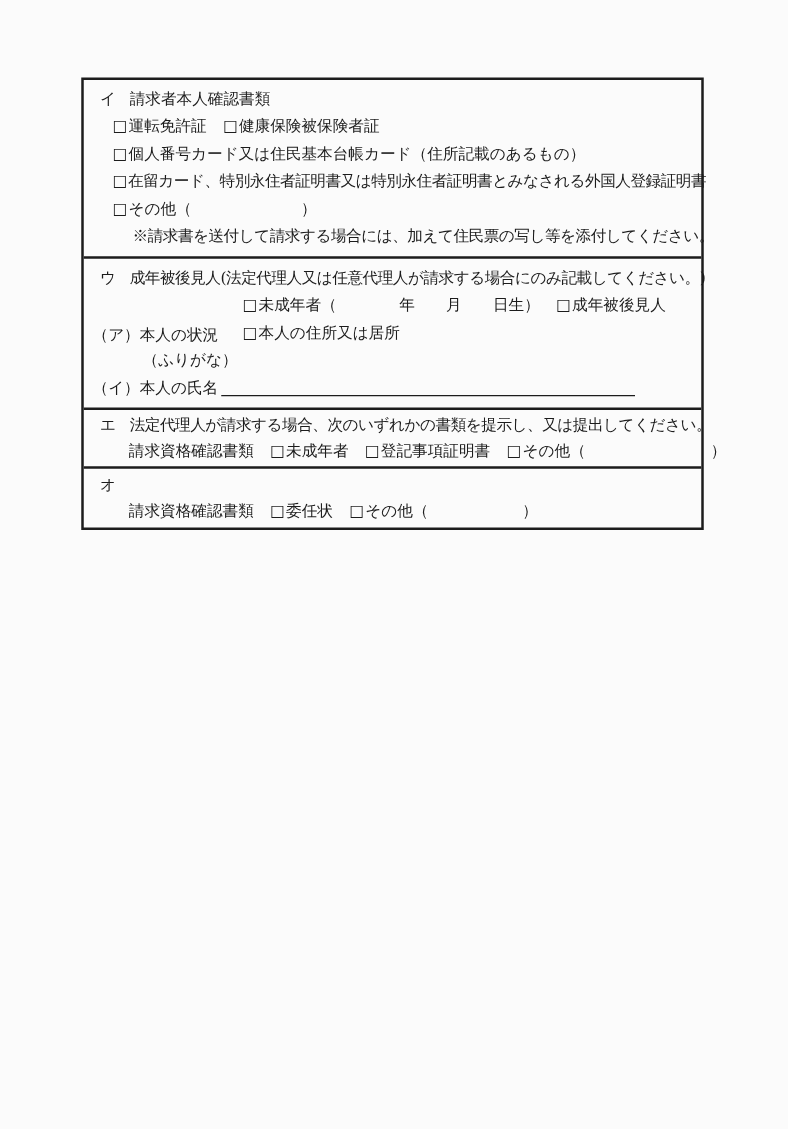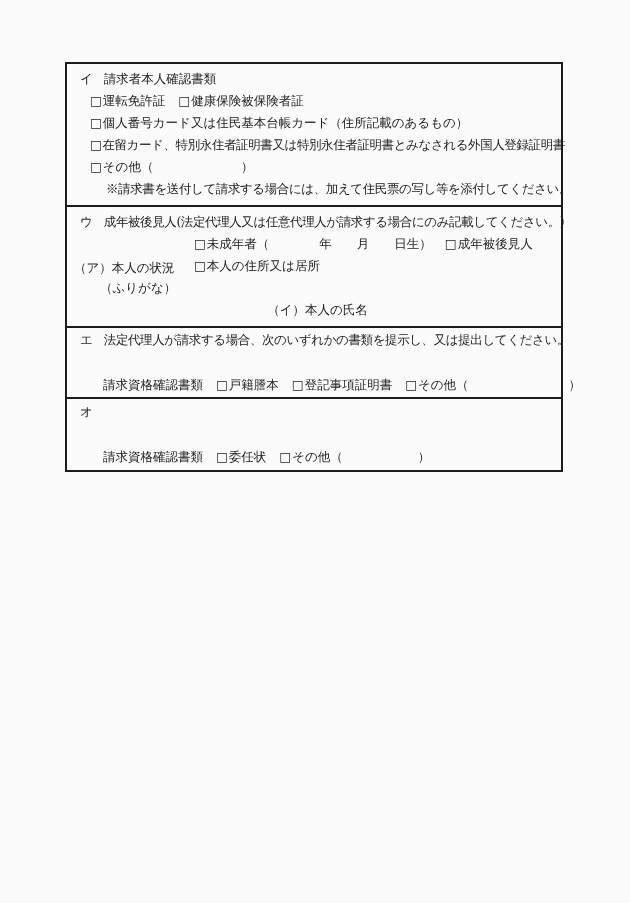--- a/index.html
+++ b/index.html
@@ -28,23 +28,23 @@
     font-size:12.5px;
     height:22px;line-height:22px;
   }
   .row-e .line,.row-o .line{height:21px;line-height:21px;}
   .l-header{padding-left:13px;}
   .marker{margin-right:11px;}
   .l-opts{padding-left:23px;}
   .l-note{padding-left:23px;margin-left:16px;}
   .l-status{padding-left:7px;}
   .lbl-a{display:inline-block;width:120px;flex:0 0 120px;margin-top:48px;}
-  .l-furigana{padding-left:33px;}
-  .l-fill{padding-left:7px;flex-direction:column;}
-  .l-sub{padding-left:36px;margin-top:24px;}
+  .l-furigana{padding-left:47px;}
+  .l-fill{padding-left:7px;}
+  .l-sub{padding-left:36px;}
   .sublabel{margin-right:13px;}
   .opt{margin-right:13px;display:inline-flex;align-items:center;white-space:pre;}
   .opt:last-child{margin-right:0;}
   .cb{margin-right:1px;}
   .tight{letter-spacing:-0.4px;}
   .uline{
     flex:1 1 auto;
     border-bottom:1.2px solid #1c1c1c;
     align-self:flex-end;
     margin:0 53px 4px 2px;
@@ -103,21 +103,21 @@
       </div>
     </section>
 
     <section class="row row-e">
       <div class="line l-header">
         <span class="marker">エ</span>
         <span class="tight">法定代理人が請求する場合、次のいずれかの書類を提示し、又は提出してください。</span>
       </div>
       <div class="line l-sub">
         <span class="sublabel">請求資格確認書類</span>
-        <span class="opt"><span class="cb">□</span><span>戸籍謄本</span></span>
+        <span class="opt"><span class="cb">□</span><span>未成年者</span></span>
         <span class="opt"><span class="cb">□</span><span>登記事項証明書</span></span>
         <span class="opt"><span class="cb">□</span><span>その他（　　　　　　　　）</span></span>
       </div>
     </section>
 
     <section class="row row-o">
       <div class="line l-header">
         <span class="marker">オ</span>
       </div>
       <div class="line l-sub">

